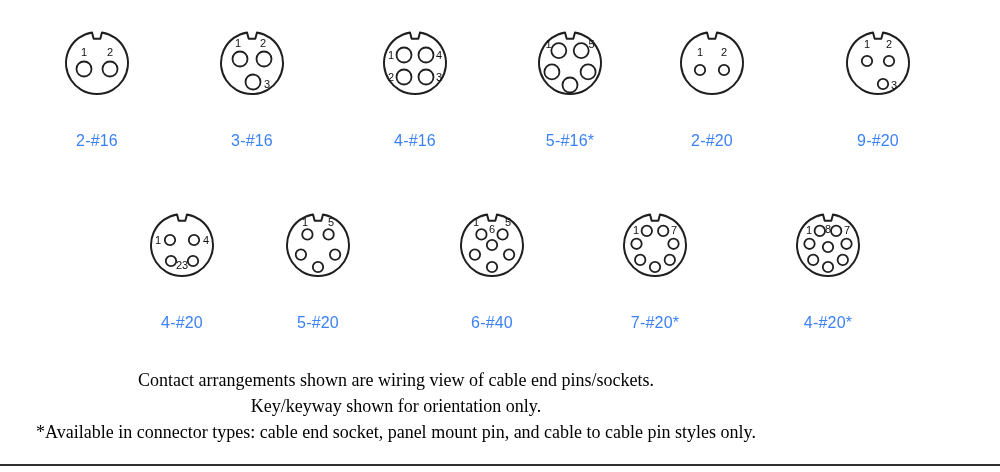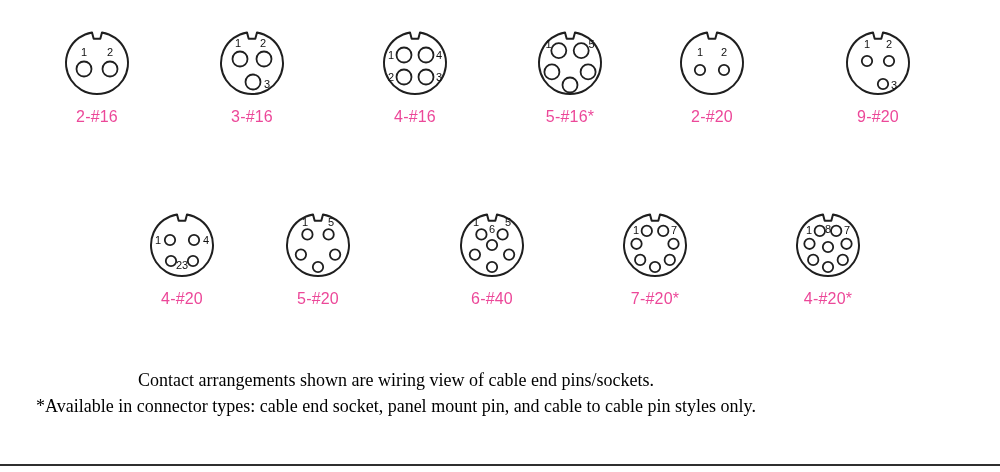--- a/index.html
+++ b/index.html
@@ -18,22 +18,23 @@
   .connector {
     position: absolute;
     width: 90px;
     text-align: center;
   }
   .connector svg {
     display: block;
     margin: 0 auto;
   }
   .caption {
+    margin-top: 24px;
     font-size: 16px;
-    color: #ec4899;
+    color: #3b82f6;
     letter-spacing: 0.2px;
     white-space: nowrap;
   }
   .notes {
     position: absolute;
     left: 0;
     top: 367px;
     width: 792px;
     text-align: center;
     font-family: "Liberation Serif", serif;
@@ -196,16 +197,17 @@
           <circle cx="59.8" cy="59.9" r="5.2" fill="#ffffff" stroke="#1f1f1f" stroke-width="1.8"></circle>
           <circle cx="45" cy="67" r="5.2" fill="#ffffff" stroke="#1f1f1f" stroke-width="1.8"></circle>
           <circle cx="45" cy="47" r="5.2" fill="#ffffff" stroke="#1f1f1f" stroke-width="1.8"></circle>
           <text x="45" y="33" text-anchor="middle" font-size="11" fill="#111111" font-family="&quot;Liberation Sans&quot;, sans-serif">8</text>
         </svg>
         <div class="caption">4-#20*</div>
       </div>
     </div>
   <div class="notes" id="notes">
       <div>Contact arrangements shown are wiring view of cable end pins/sockets.</div>
+      <div>Key/keyway shown for orientation only.</div>
       <div>*Available in connector types: cable end socket, panel mount pin, and cable to cable pin styles only.</div>
     </div>
   <div class="bottom-rule"></div>
 </div>
 
 </body></html>

